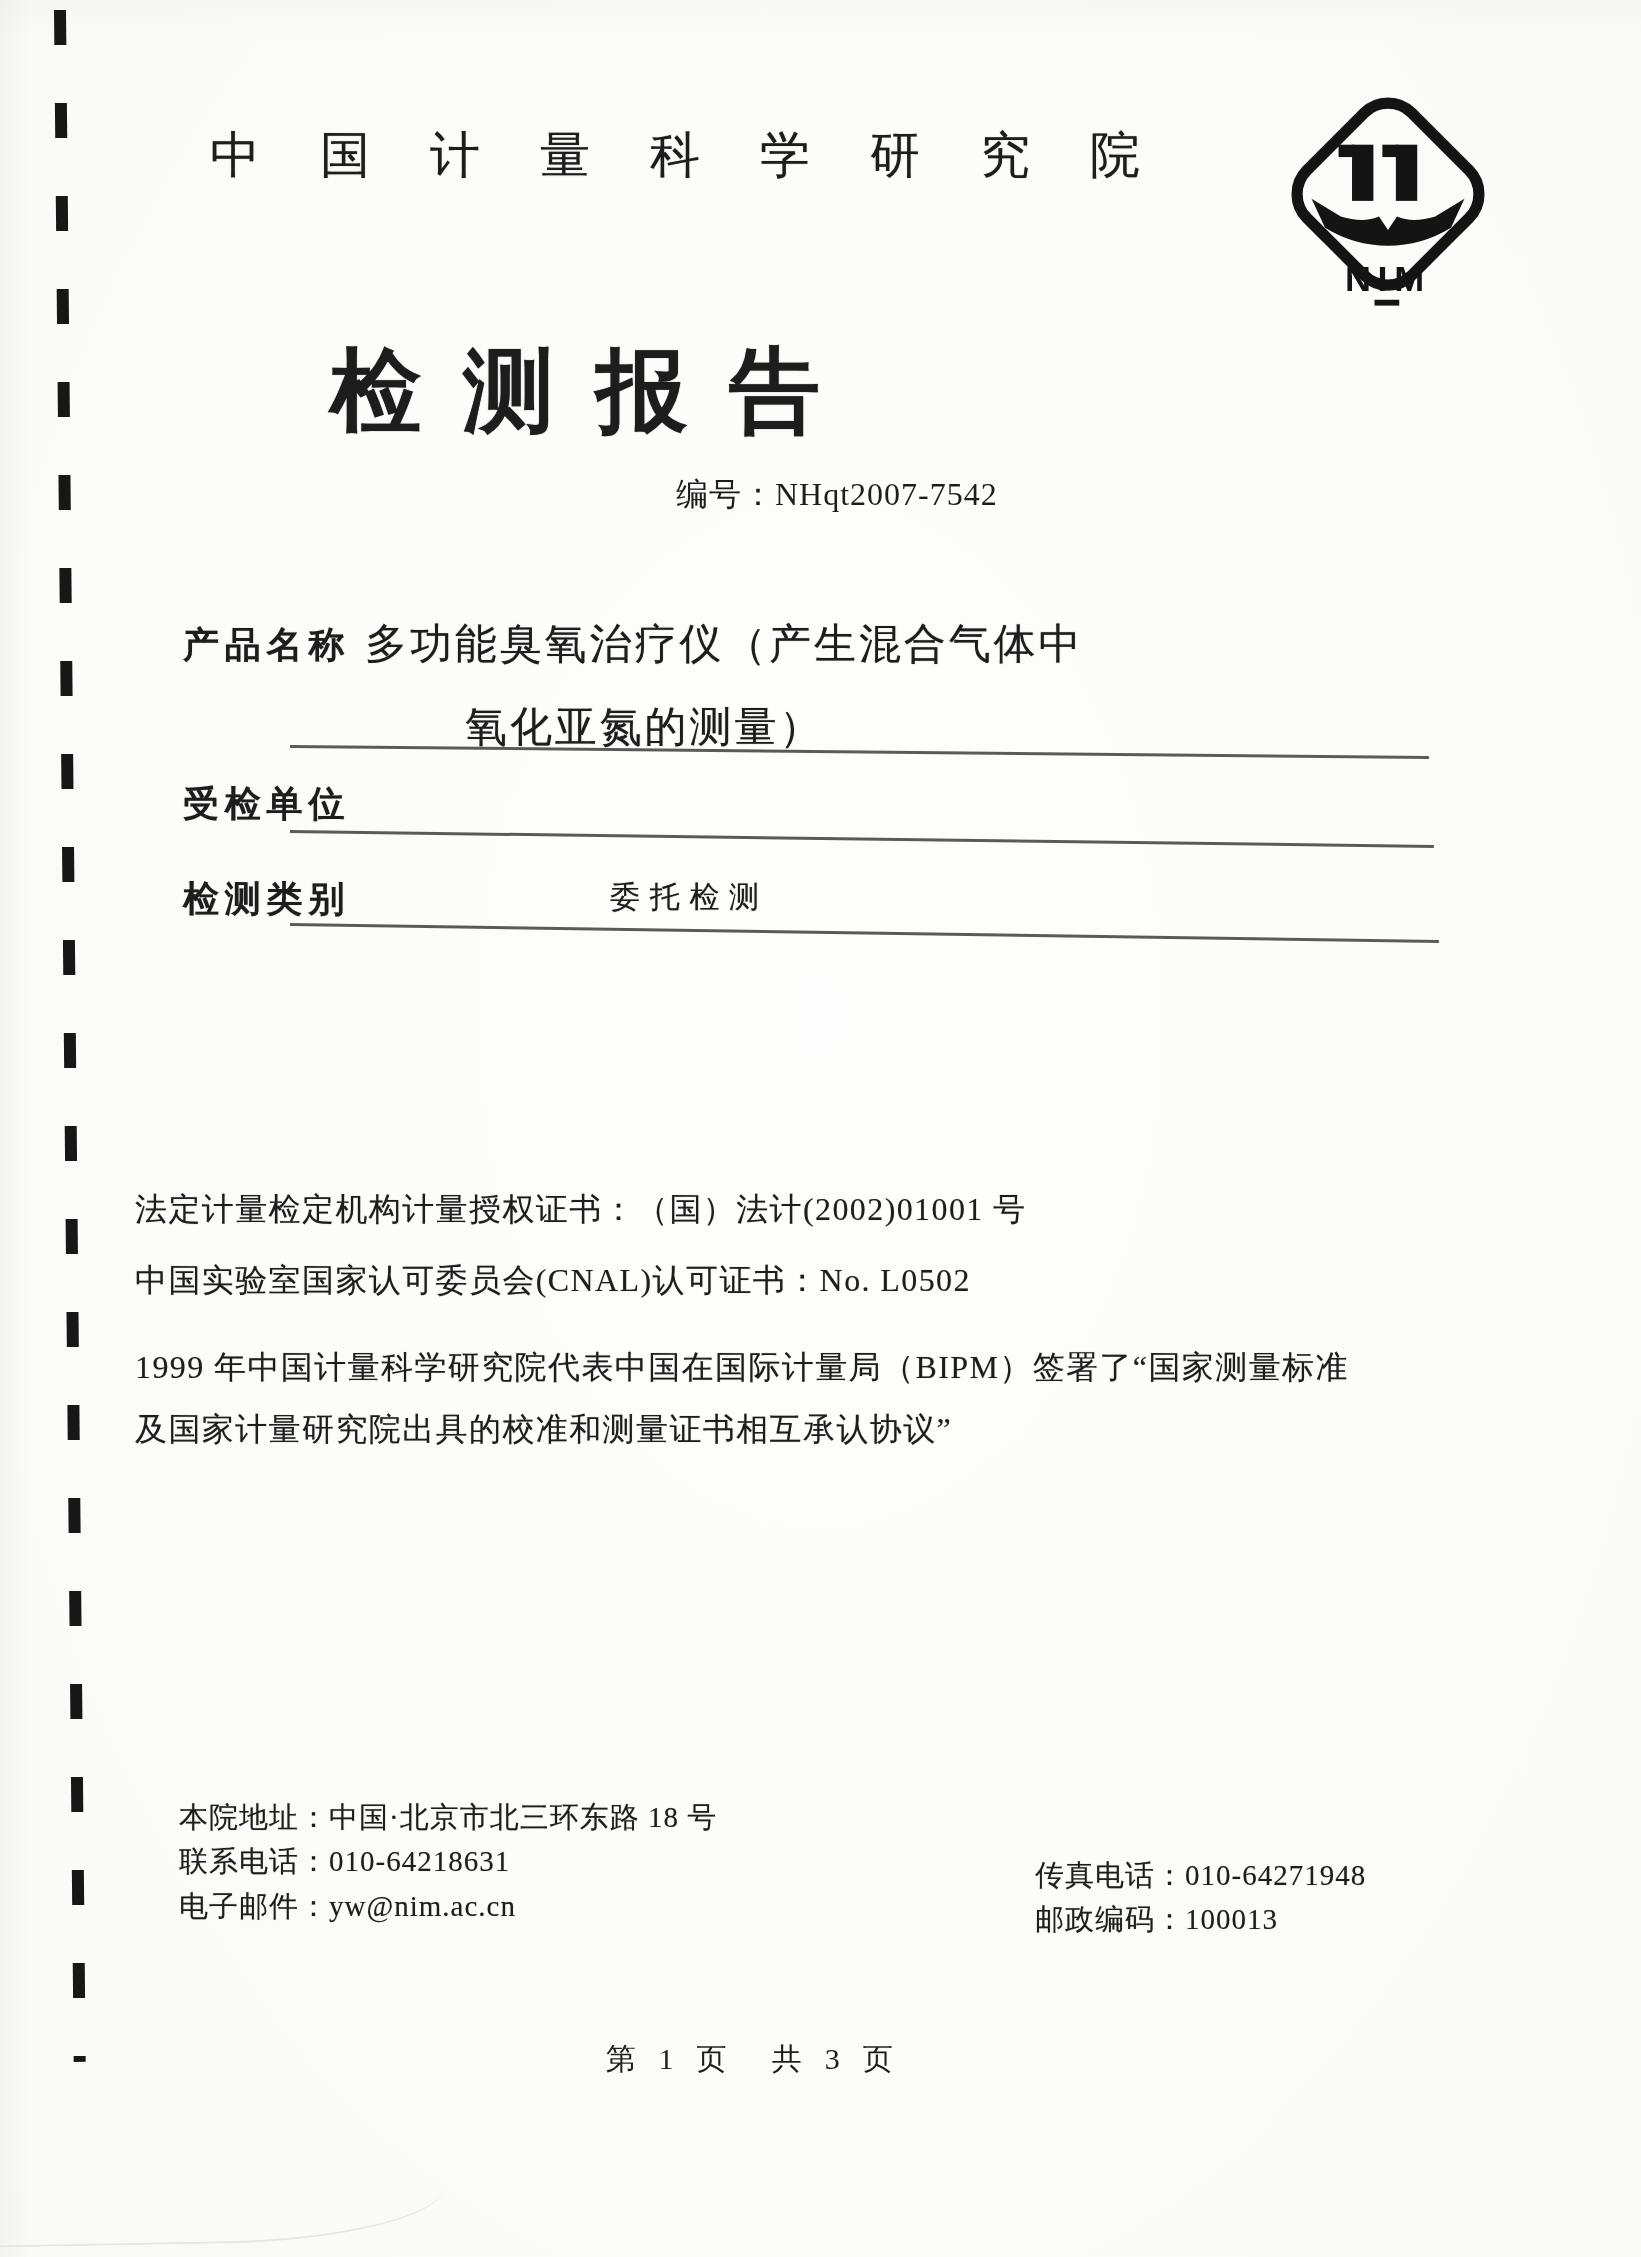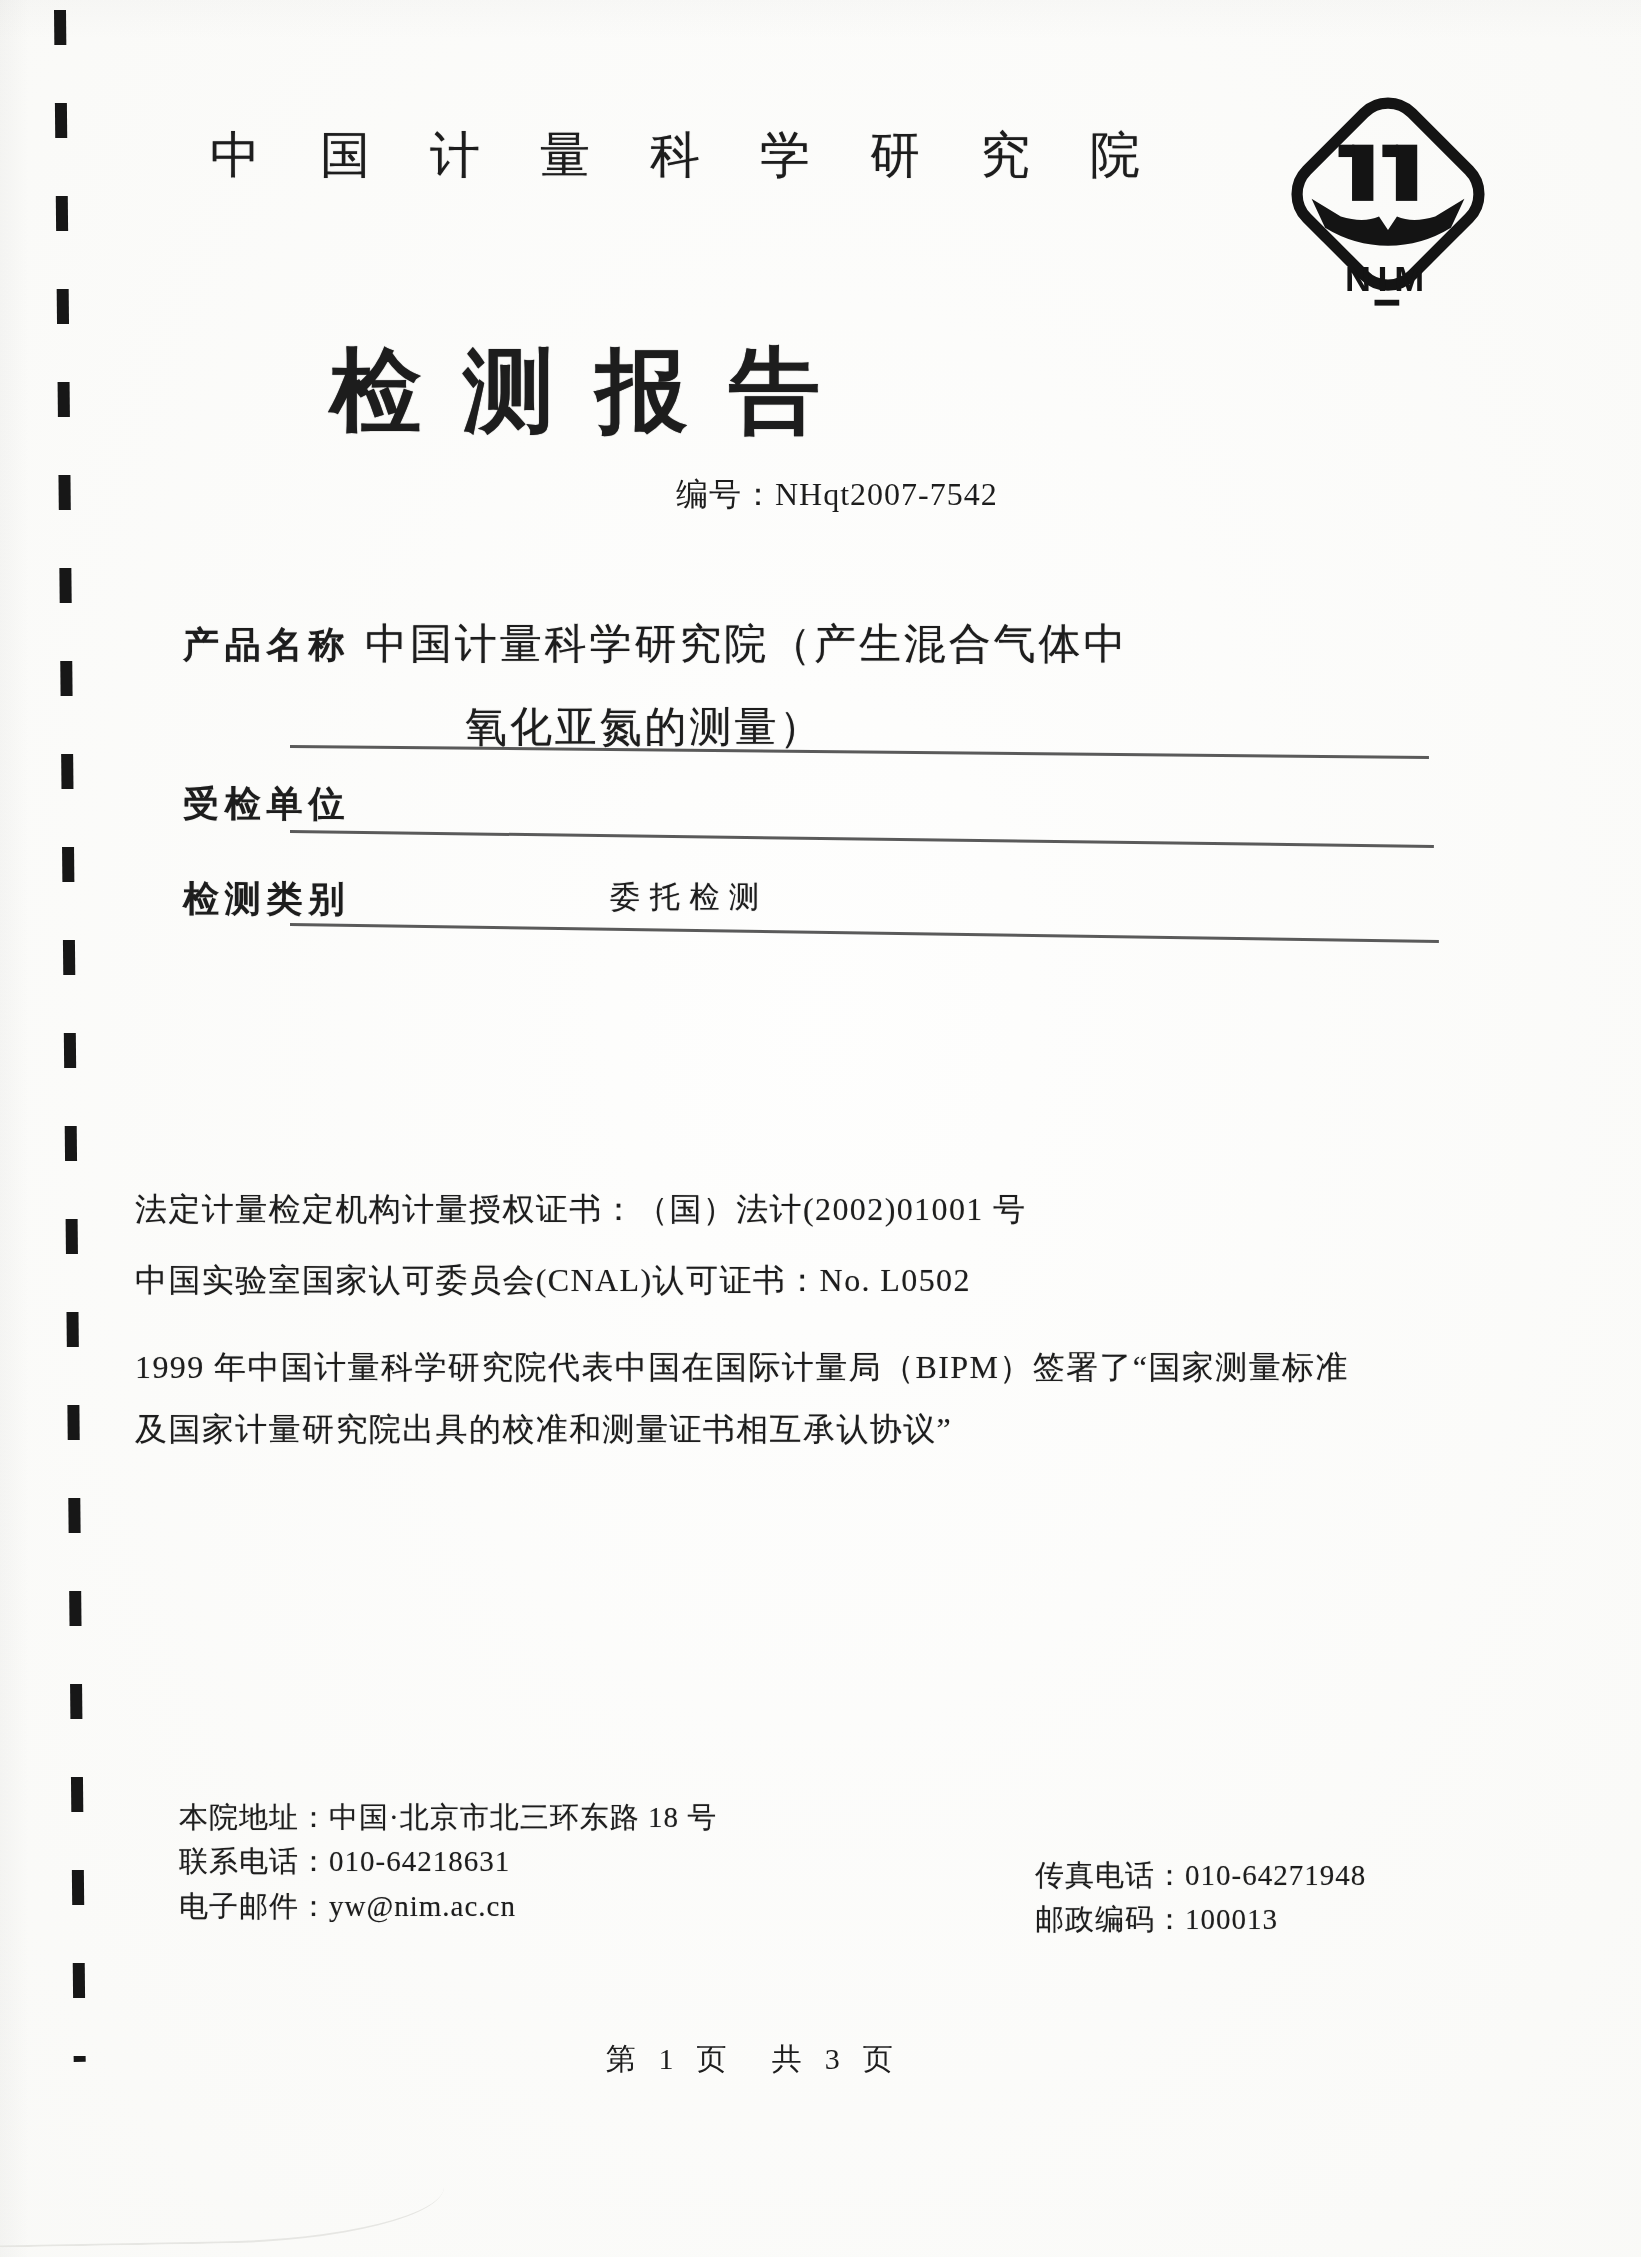--- a/index.html
+++ b/index.html
@@ -84,21 +84,21 @@
     </svg>
   </div>
 
   <div class="abs report-title">检测报告</div>
 
   <div class="abs report-no">
     <span>编号：</span><span>NHqt2007-7542</span>
   </div>
 
   <div class="abs form-label" style="left:183px; top:621px;">产品名称</div>
-  <div class="abs form-value" style="left:365px; top:616px; letter-spacing:2.9px;">中国计量科学研究院（产生混合气体中</div>
+  <div class="abs form-value" style="left:365px; top:616px; letter-spacing:2.9px;">多功能臭氧治疗仪（产生混合气体中</div>
   <div class="abs form-value" style="left:465px; top:699px; letter-spacing:2.9px;text-align:center;">氧化亚氮的测量）</div>
   <div class="rule" style="left:290px; top:745px; width:1139px; transform:rotate(0.55deg);"></div>
 
   <div class="abs form-label" style="left:183px; top:780px;">受检单位</div>
   <div class="rule" style="left:290px; top:830px; width:1144px; transform:rotate(0.75deg);"></div>
 
   <div class="abs form-label" style="left:183px; top:875px;">检测类别</div>
   <div class="abs form-value" style="left:610px; top:877px; font-size:30px; letter-spacing:9.7px;">委托检测</div>
   <div class="rule" style="left:290px; top:923px; width:1149px; transform:rotate(0.85deg);"></div>
 

